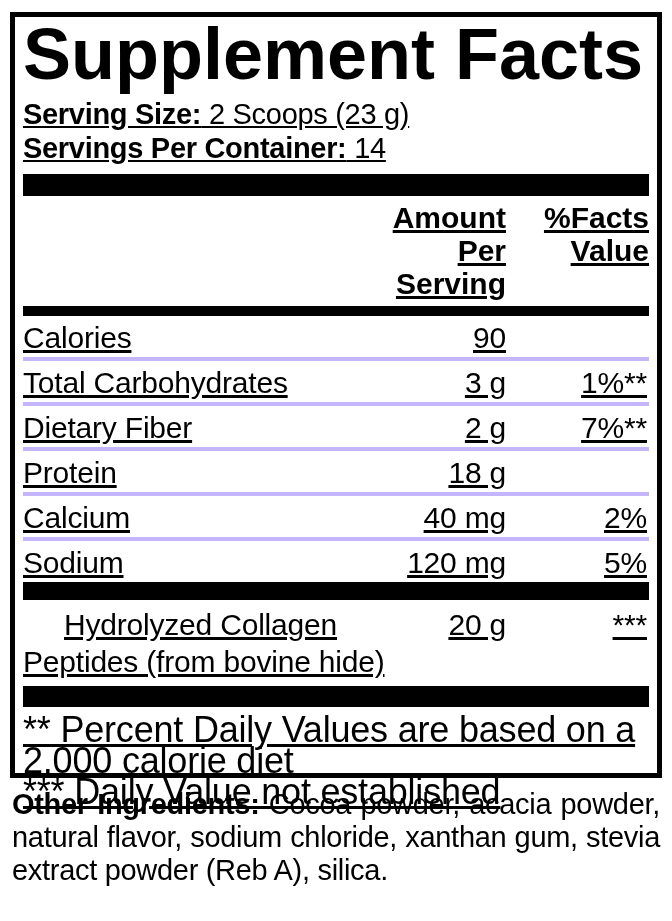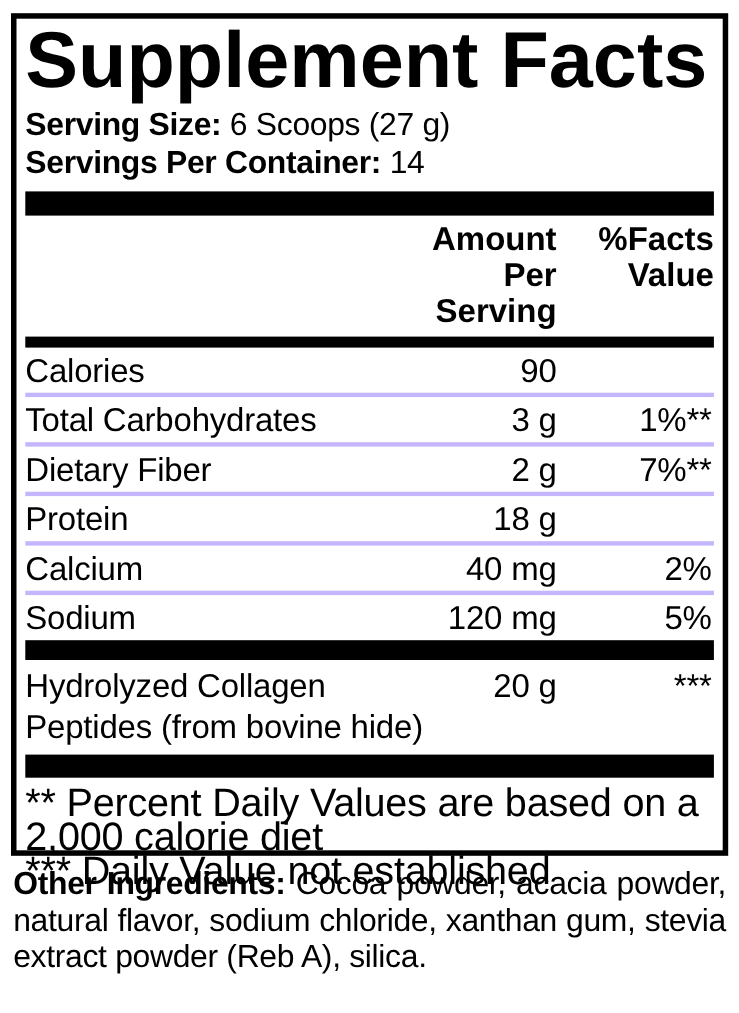--- a/index.html
+++ b/index.html
@@ -10,20 +10,21 @@
     color: #000000;
     overflow: hidden;
   }
   .facts-box {
     position: absolute;
     left: 10px; top: 12px;
     width: 652px; height: 766px;
     border: 5px solid #000000;
     background: #ffffff;
     padding: 0 8px;
+    text-decoration: underline;
   }
   .title-svg { display: block; margin-top: 4px; }
   .title-text {
     font-family: "Liberation Sans", sans-serif;
     font-weight: bold;
     font-size: 72px;
     fill: #000000;
   }
   .serving-line {
     font-size: 29px;
@@ -56,20 +57,21 @@
     letter-spacing: -0.2px;
   }
   .nutrient-row.no-border { border-bottom: none; }
   .nutrient-amount { text-align: right; }
   .nutrient-dv { text-align: right; padding-right: 2px; }
   .collagen-row {
     padding: 8px 0 4px 0;
     font-size: 30px;
     line-height: 33px;
     letter-spacing: -0.2px;
+    margin-left: 41px;
   }
   .collagen-line2 { font-size: 30px; line-height: 34px; letter-spacing: -0.2px; }
   .footnotes {
     padding-top: 7px;
     font-size: 36px;
     line-height: 31px;
     letter-spacing: -0.2px;
   }
   .other-ingredients {
     position: absolute;
@@ -85,21 +87,21 @@
 </style>
 </head>
 <body>
 
 <div class="facts-box">
 
   <svg class="title-svg" width="626" height="76" viewBox="0 0 626 76">
     <text x="0" y="58" textLength="620" lengthAdjust="spacingAndGlyphs" class="title-text">Supplement Facts</text>
   </svg>
 
-  <div class="serving-line"><span class="lbl">Serving Size:</span><span> 6 Scoops (27 g)</span></div>
+  <div class="serving-line"><span class="lbl">Serving Size:</span><span> 2 Scoops (23 g)</span></div>
 
   <div class="serving-line"><span class="lbl">Servings Per Container:</span><span> 14</span></div>
 
   <div class="bar bar-thick"></div>
 
   <div class="col-grid hdr-row">
     <div></div>
     <div class="hdr-amount">
       <div>Amount Per</div>
       <div>Serving</div>

